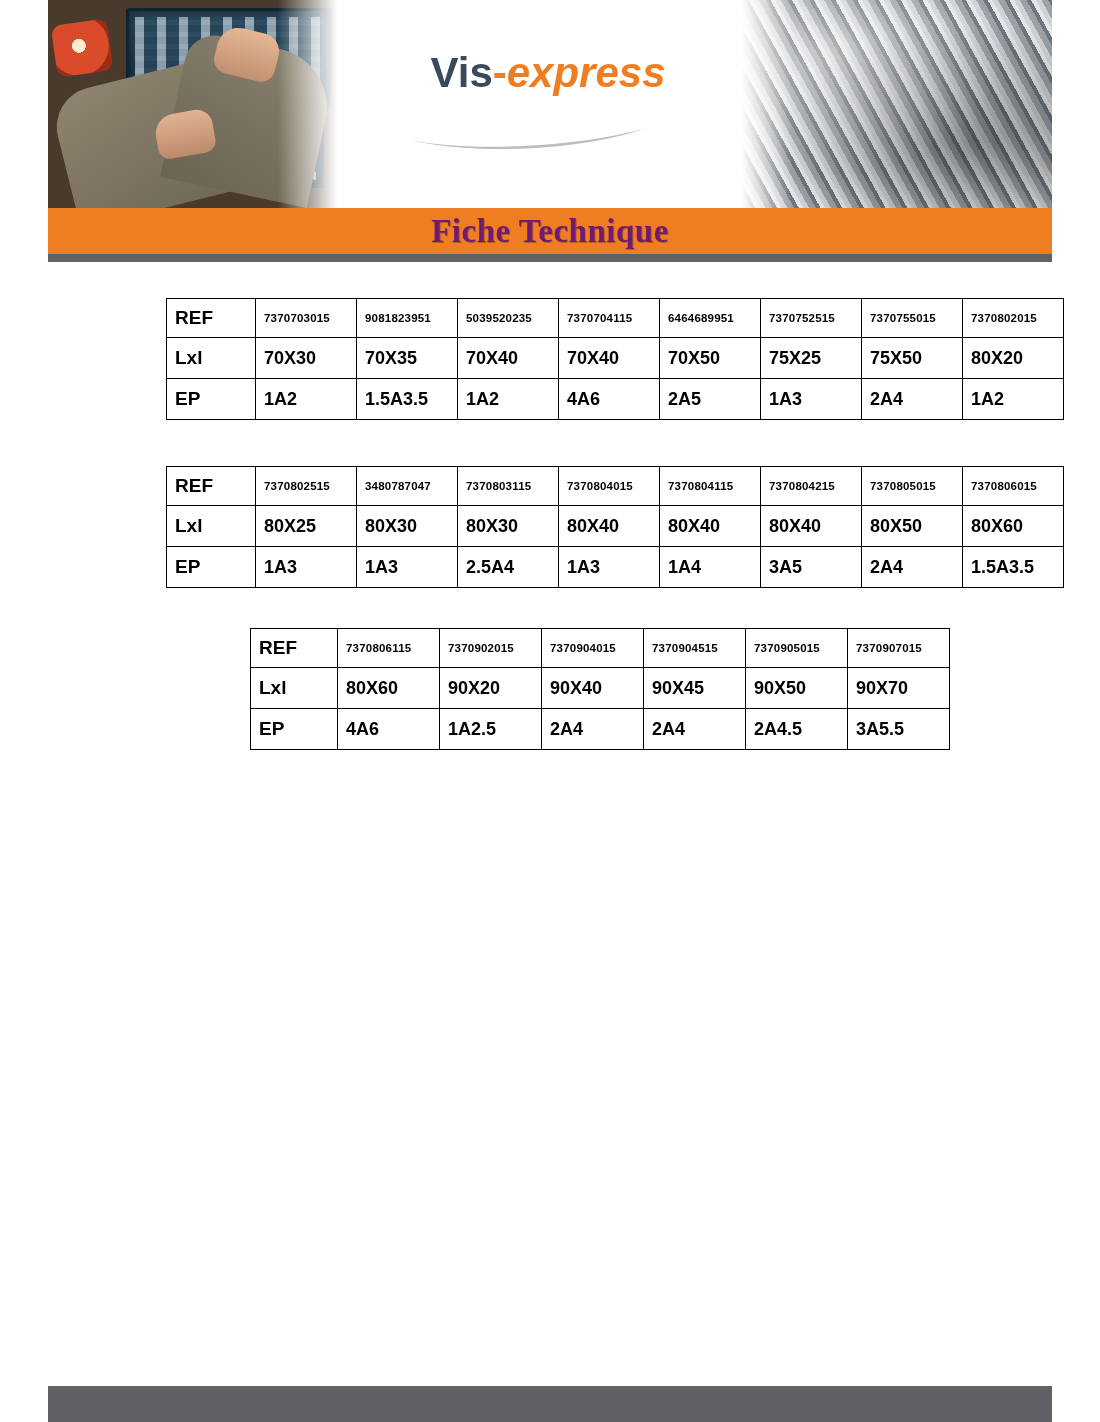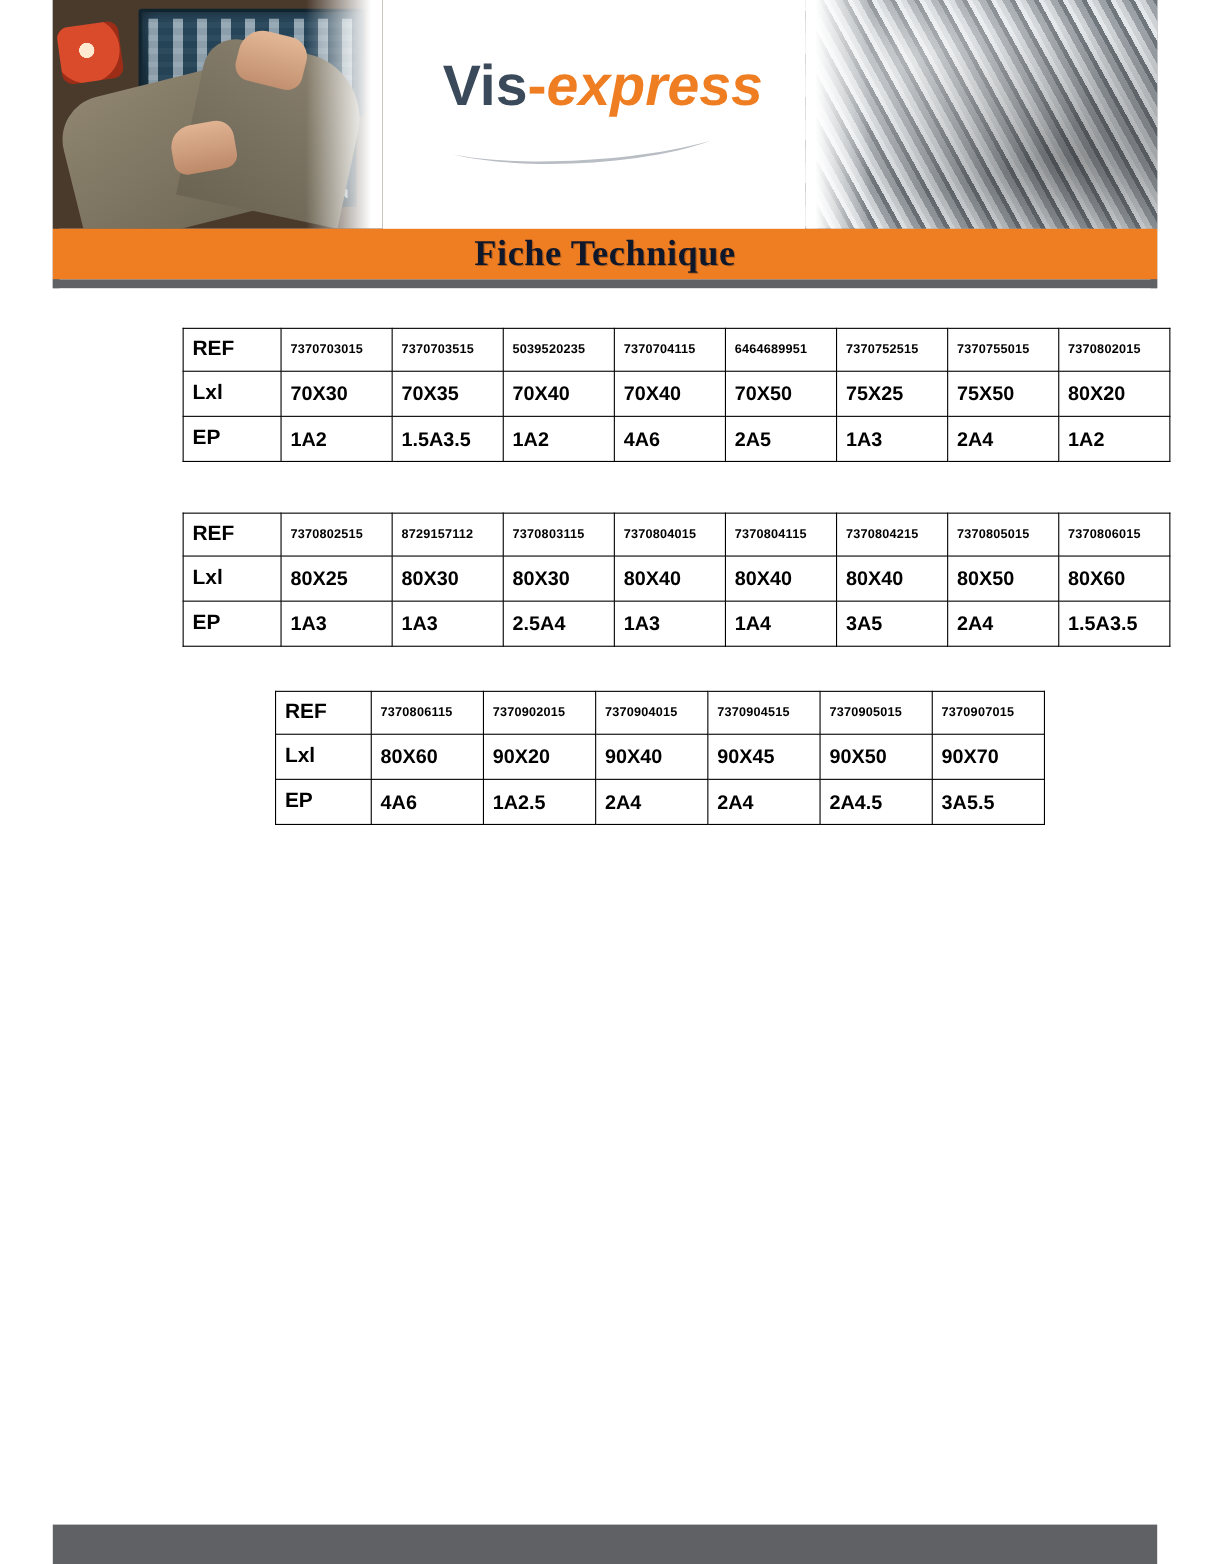--- a/index.html
+++ b/index.html
@@ -173,21 +173,21 @@
   
   .logo {
     position: absolute;
     left: 330px;
     top: 52px;
     width: 340px;
     height: 110px;
     text-align: center;
   }
   .logo-text {
-    font-size: 52px;
+    font-size: 42px;
     font-weight: bold;
     line-height: 1;
     white-space: nowrap;
     font-family: "Liberation Sans", sans-serif;
   }
   .logo-vis { color: #3a4a5a; }
   .logo-dash { color: #ef7d22; }
   .logo-express {
     color: #ef7d22;
     font-style: italic;
@@ -206,21 +206,21 @@
     left: 0;
     top: 208px;
     width: 1004px;
     height: 46px;
     background: #ef7d22;
     display: flex;
     align-items: center;
     justify-content: center;
   }
   .title-bar-text {
-    color: #0f172a;
+    color: #701a75;
     font-size: 33px;
     font-weight: bold;
     letter-spacing: .5px;
     font-family: "Liberation Serif", serif;
     text-shadow: 1px 1px 0 rgba(0,0,0,.25);
   }
   .grey-edge-top-left {
     position: absolute;
     left: 0;
     top: 0;
@@ -336,21 +336,21 @@
   </div>
 
   <div class="grey-underline"></div>
 </div>
 
 <table class="spec table-block" id="table1">
   <tbody>
       <tr class="ref-row">
     <td class="row-label">REF</td>
     <td class="data ref-val">7370703015</td>
-    <td class="data ref-val">7370703515</td>
+    <td class="data ref-val">9081823951</td>
     <td class="data ref-val">5039520235</td>
     <td class="data ref-val">7370704115</td>
     <td class="data ref-val">6464689951</td>
     <td class="data ref-val">7370752515</td>
     <td class="data ref-val">7370755015</td>
     <td class="data ref-val">7370802015</td>
   </tr>
   <tr>
     <td class="row-label">Lxl</td>
     <td class="data">70X30</td>
@@ -374,21 +374,21 @@
     <td class="data">1A2</td>
   </tr>
 </tbody>
   </table>
 
 <table class="spec table-block" id="table2">
   <tbody>
       <tr class="ref-row">
     <td class="row-label">REF</td>
     <td class="data ref-val">7370802515</td>
-    <td class="data ref-val">8729157112</td>
+    <td class="data ref-val">3480787047</td>
     <td class="data ref-val">7370803115</td>
     <td class="data ref-val">7370804015</td>
     <td class="data ref-val">7370804115</td>
     <td class="data ref-val">7370804215</td>
     <td class="data ref-val">7370805015</td>
     <td class="data ref-val">7370806015</td>
   </tr>
   <tr>
     <td class="row-label">Lxl</td>
     <td class="data">80X25</td>

